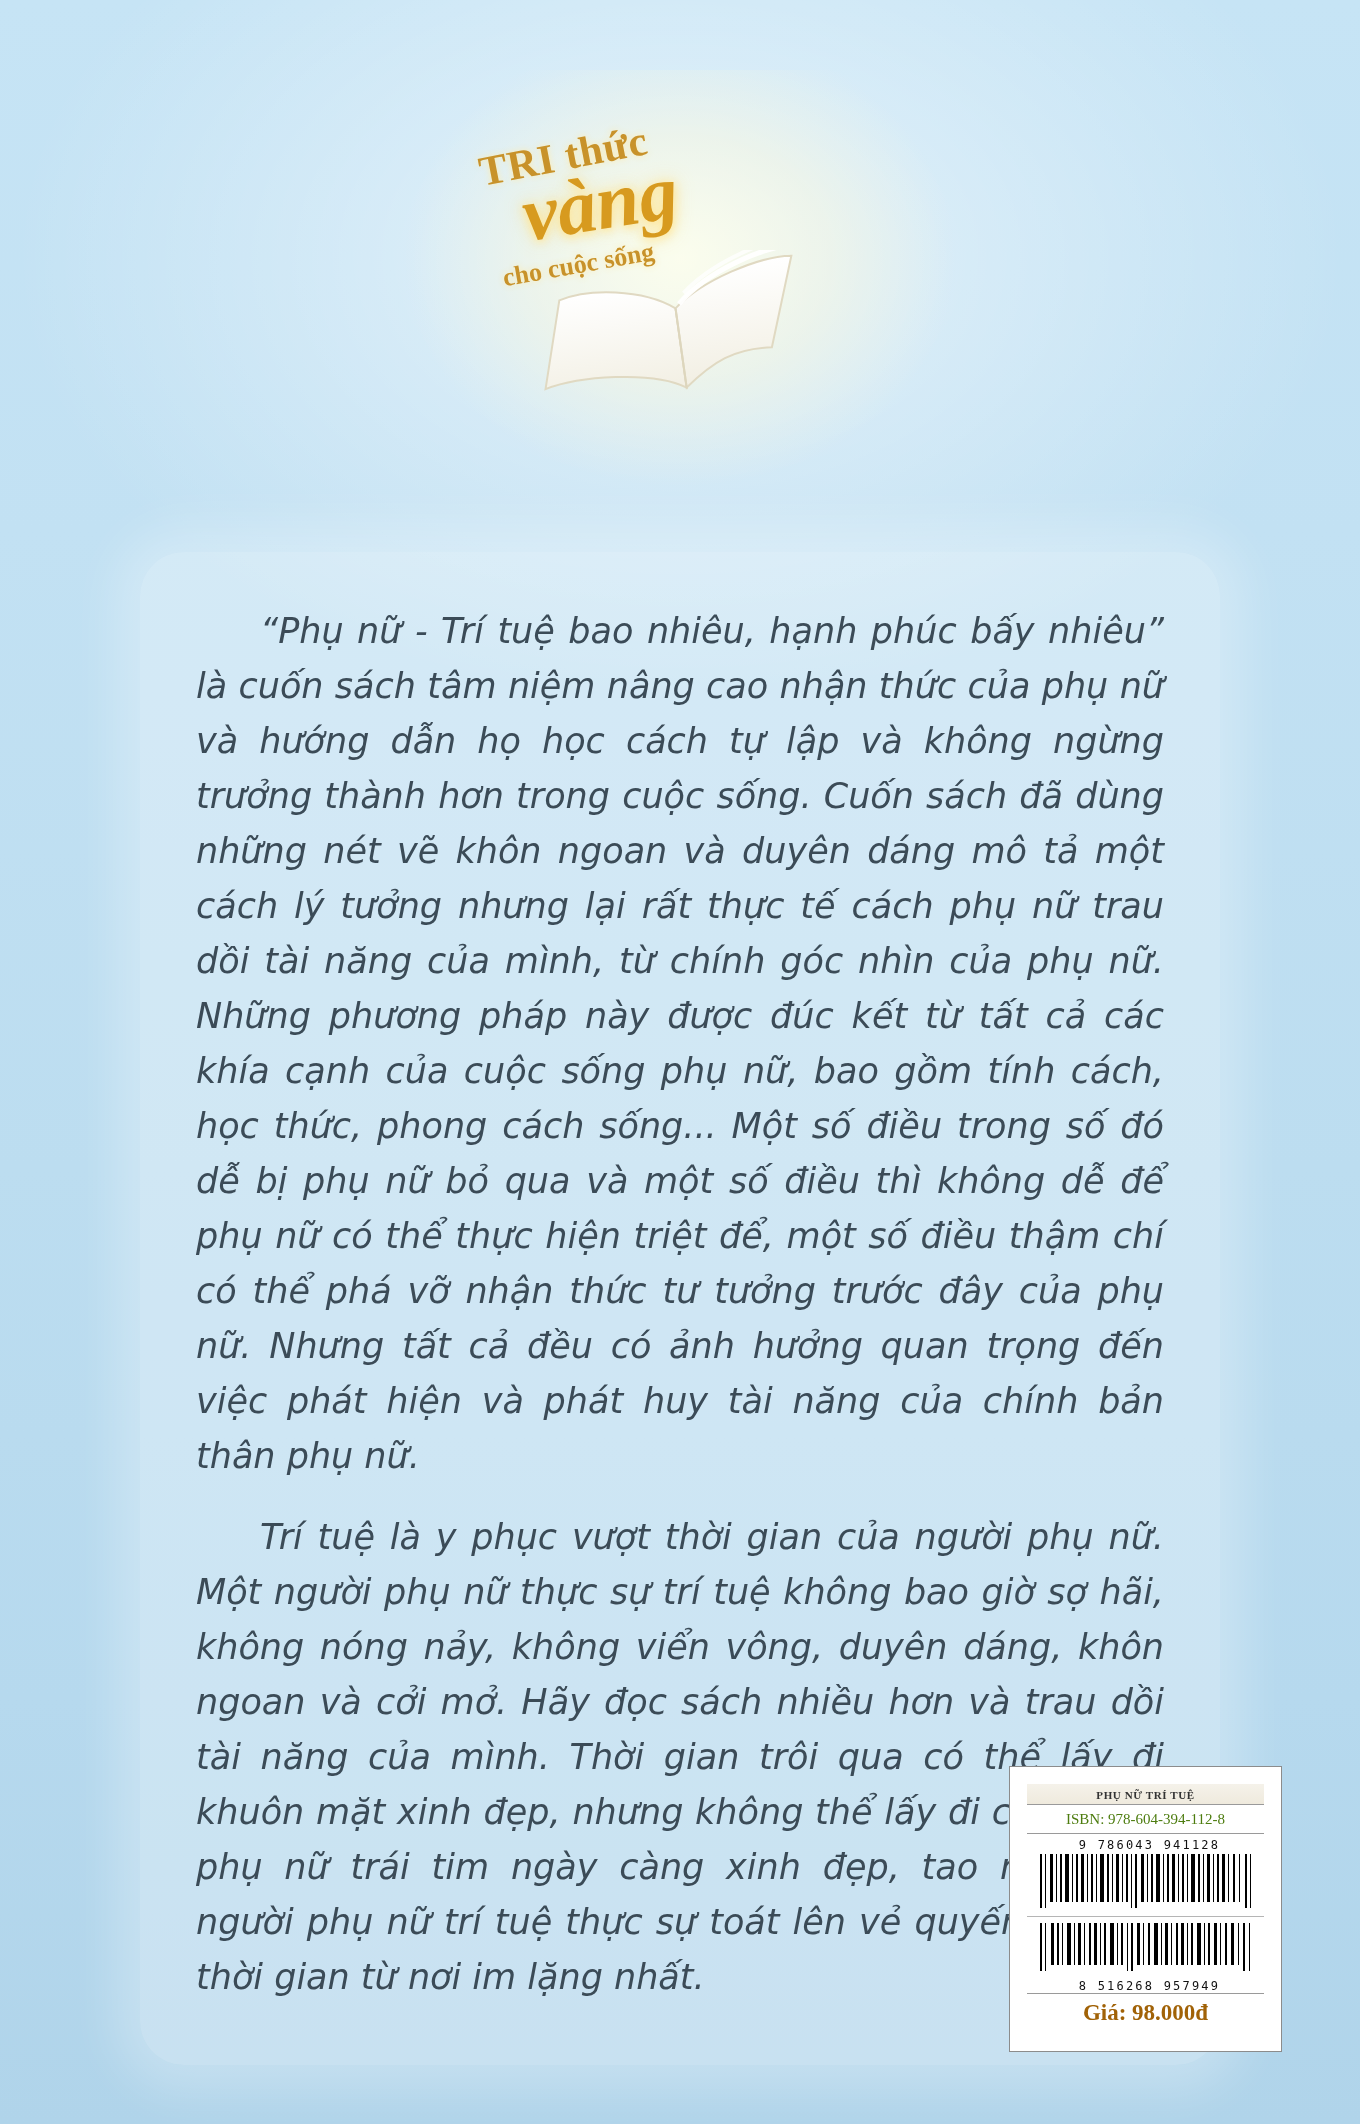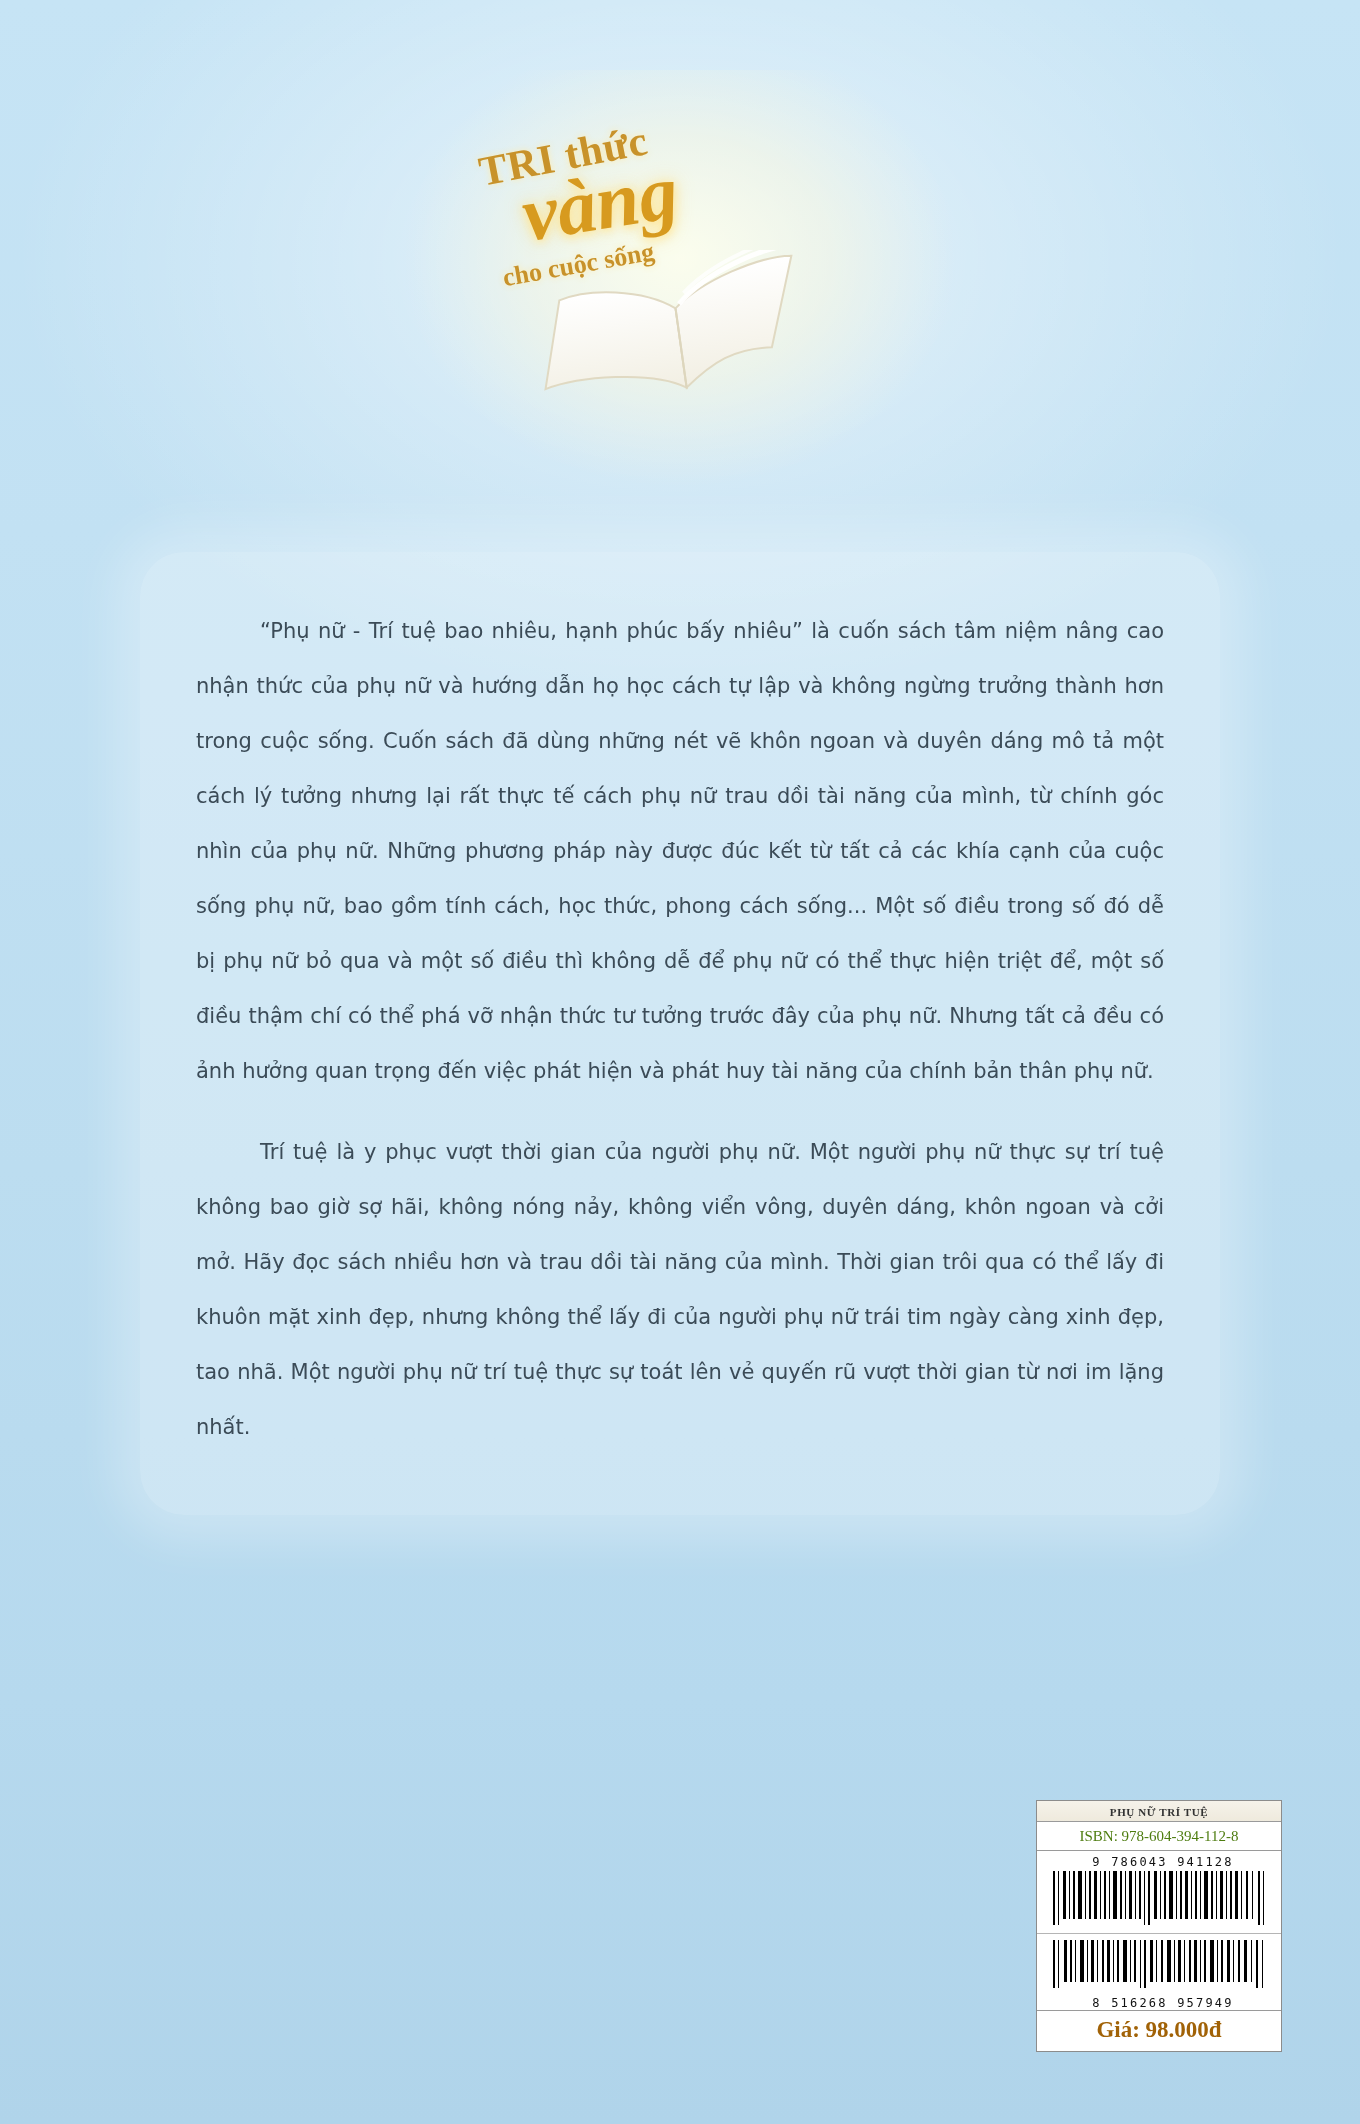--- a/index.html
+++ b/index.html
@@ -106,39 +106,40 @@
     padding: 52px 56px 60px 56px;
     box-sizing: border-box;
     background: rgba(255,255,255,0.30);
     border-radius: 44px;
     box-shadow: 0 0 46px 26px rgba(255,255,255,0.26);
   }
   .blurb p {
     margin: 0 0 26px 0;
     text-indent: 64px;
     font-family: "DejaVu Sans", sans-serif;
-    font-size: 21px;
+    font-size: 35px;
     line-height: 55px;
     color: #3b4b57;
     text-align: justify;
+    font-style: italic;
   }
   .blurb p:last-child {
     margin-bottom: 0;
   }
 
   
   .barcode-box {
     position: absolute;
     right: 78px;
     bottom: 72px;
-    width: 246px;
+    width: 273px;
     background: #ffffff;
     border: 1px solid #8c8c8c;
     box-sizing: border-box;
-    padding: 0;
+    padding: 17px;
     text-align: center;
   }
   .bc-title {
     font-family: "Liberation Serif", serif;
     font-size: 11px;
     font-weight: bold;
     letter-spacing: 0.6px;
     color: #333;
     padding: 5px 0 3px 0;
     border-bottom: 1px solid #9a9a9a;

